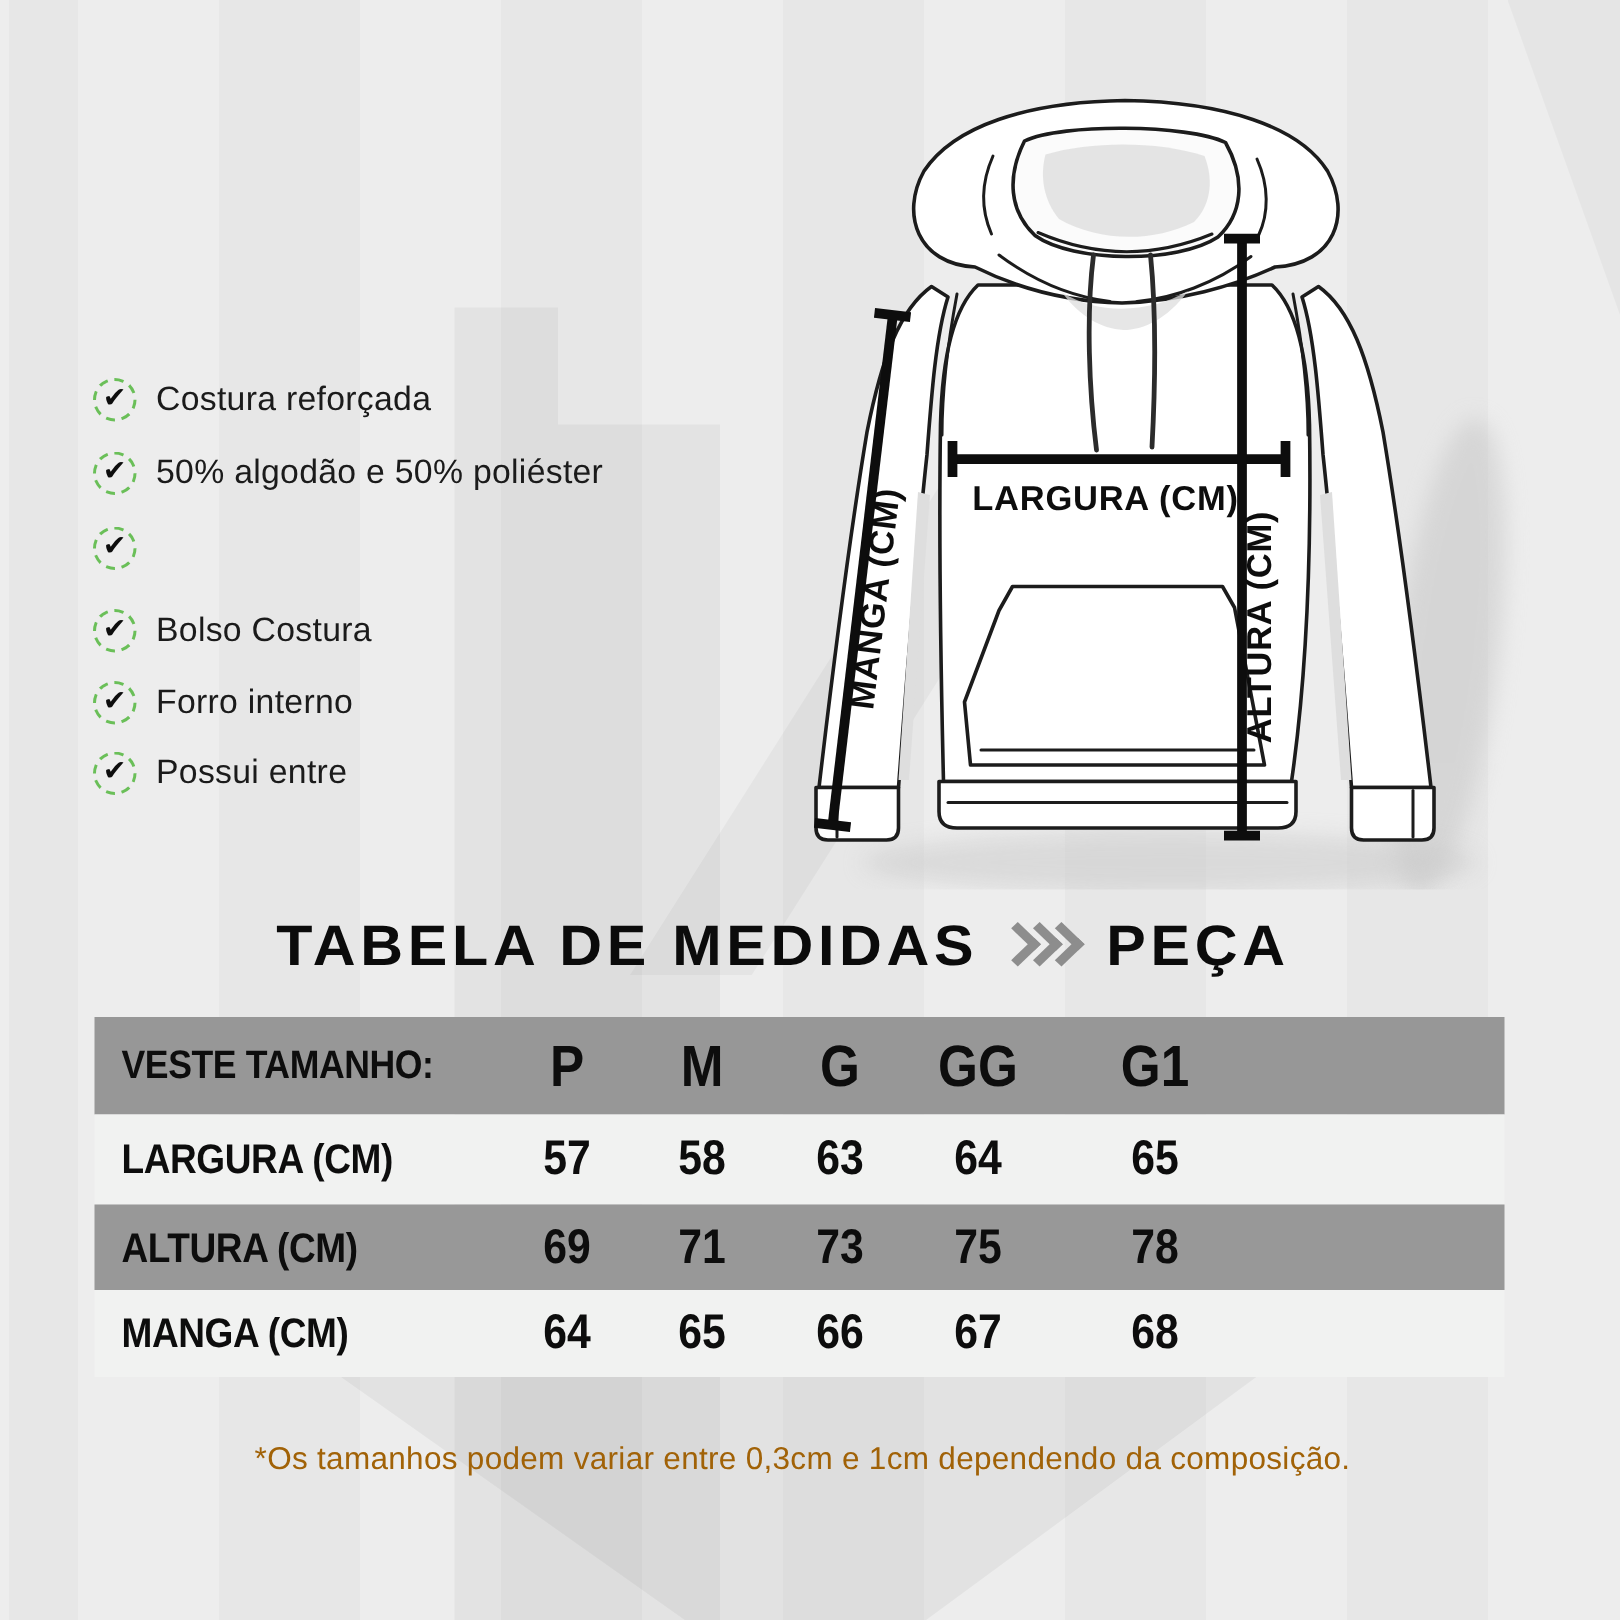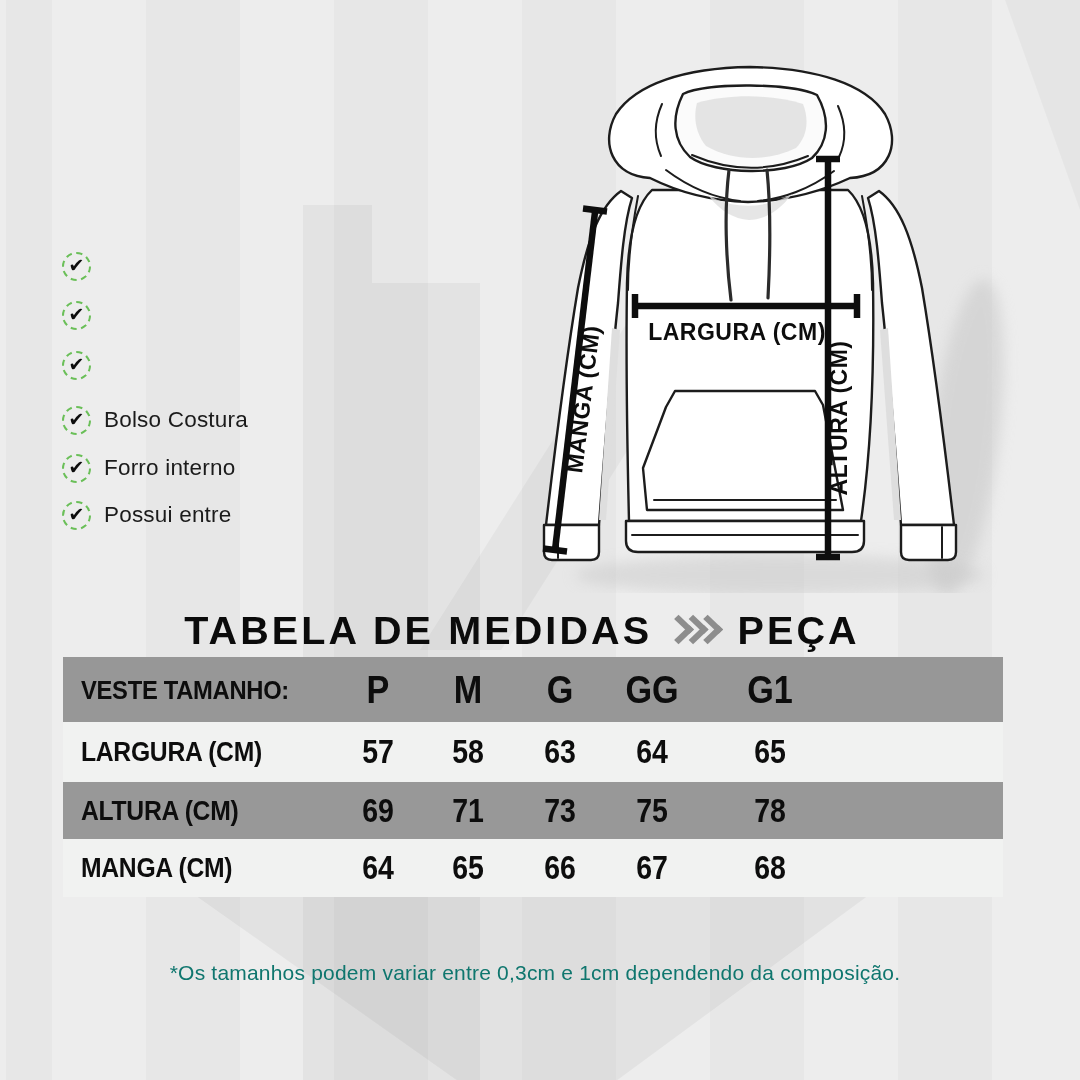--- a/index.html
+++ b/index.html
@@ -46,21 +46,21 @@
     display:flex;align-items:center;justify-content:center;gap:16px;white-space:nowrap;
   }
   .chev-group{display:inline-flex;align-items:center;margin:0 2px 4px 6px;}
   .chev-glyph{
     width:15px;height:15px;display:inline-block;
     border-top:6px solid #8d8d8d;border-right:6px solid #8d8d8d;
     transform:rotate(45deg);margin-left:-7px;
   }
 
   
-  .size-table{position:absolute;left:63px;top:657px;width:940px;}
+  .size-table{position:absolute;left:63px;top:678px;width:940px;}
   .trow{position:relative;}
   .thead{height:65px;background:#979797;}
   .r-light{height:60px;background:#f1f2f1;}
   .r-gray{height:57px;background:#989898;}
   .r-last{height:58px;}
   .rlabel{
     position:absolute;left:18px;top:50%;
     transform:translateY(-50%) scale(.95,1.06);transform-origin:left center;
     font-weight:800;font-size:26px;letter-spacing:-.3px;white-space:nowrap;
   }
@@ -68,21 +68,21 @@
   .cval{
     position:absolute;top:50%;transform:translate(-50%,-50%) scale(.95,1.08);
     font-weight:800;font-size:30px;
   }
   .thead .cval{font-size:36px;}
   .c0{left:315px}.c1{left:405px}.c2{left:497px}.c3{left:589px}.c4{left:707px}
 
   
   .footnote{
     position:absolute;top:961px;left:0;width:1070px;margin:0;
-    text-align:center;font-size:21px;color:#0f766e;letter-spacing:.2px;
+    text-align:center;font-size:21px;color:#a16207;letter-spacing:.2px;
   }
 
   
   .hoodie{position:absolute;left:500px;top:48px;width:560px;height:545px;}
   .hoodie svg{display:block;}
   .outline{fill:#ffffff;stroke:#1c1c1c;stroke-width:2.4;stroke-linejoin:round;stroke-linecap:round;}
   .detail{fill:none;stroke:#1c1c1c;stroke-width:2;stroke-linecap:round;}
   .shade{fill:#dedede;stroke:none;}
   .measure{stroke:#0d0d0d;stroke-width:6.5;stroke-linecap:butt;}
   .mlabel{
@@ -100,25 +100,27 @@
   <div class="wm wm-step2"></div>
   <div class="wm wm-diag"></div>
   <div class="wm wm-tri"></div>
   <div class="wm wm-corner"></div>
 
   <section class="features">
     <div class="feature" style="top:249px">
       <span class="check-circle">
           <span class="check-glyph">✔</span>
         </span>
+      <span class="feature-label">Costura reforçada</span>
     </div>
     <div class="feature" style="top:298px">
       <span class="check-circle">
           <span class="check-glyph">✔</span>
         </span>
+      <span class="feature-label">50% algodão e 50% poliéster</span>
     </div>
     <div class="feature" style="top:348px">
       <span class="check-circle">
           <span class="check-glyph">✔</span>
         </span>
     </div>
     <div class="feature" style="top:403px">
       <span class="check-circle">
           <span class="check-glyph">✔</span>
         </span>

